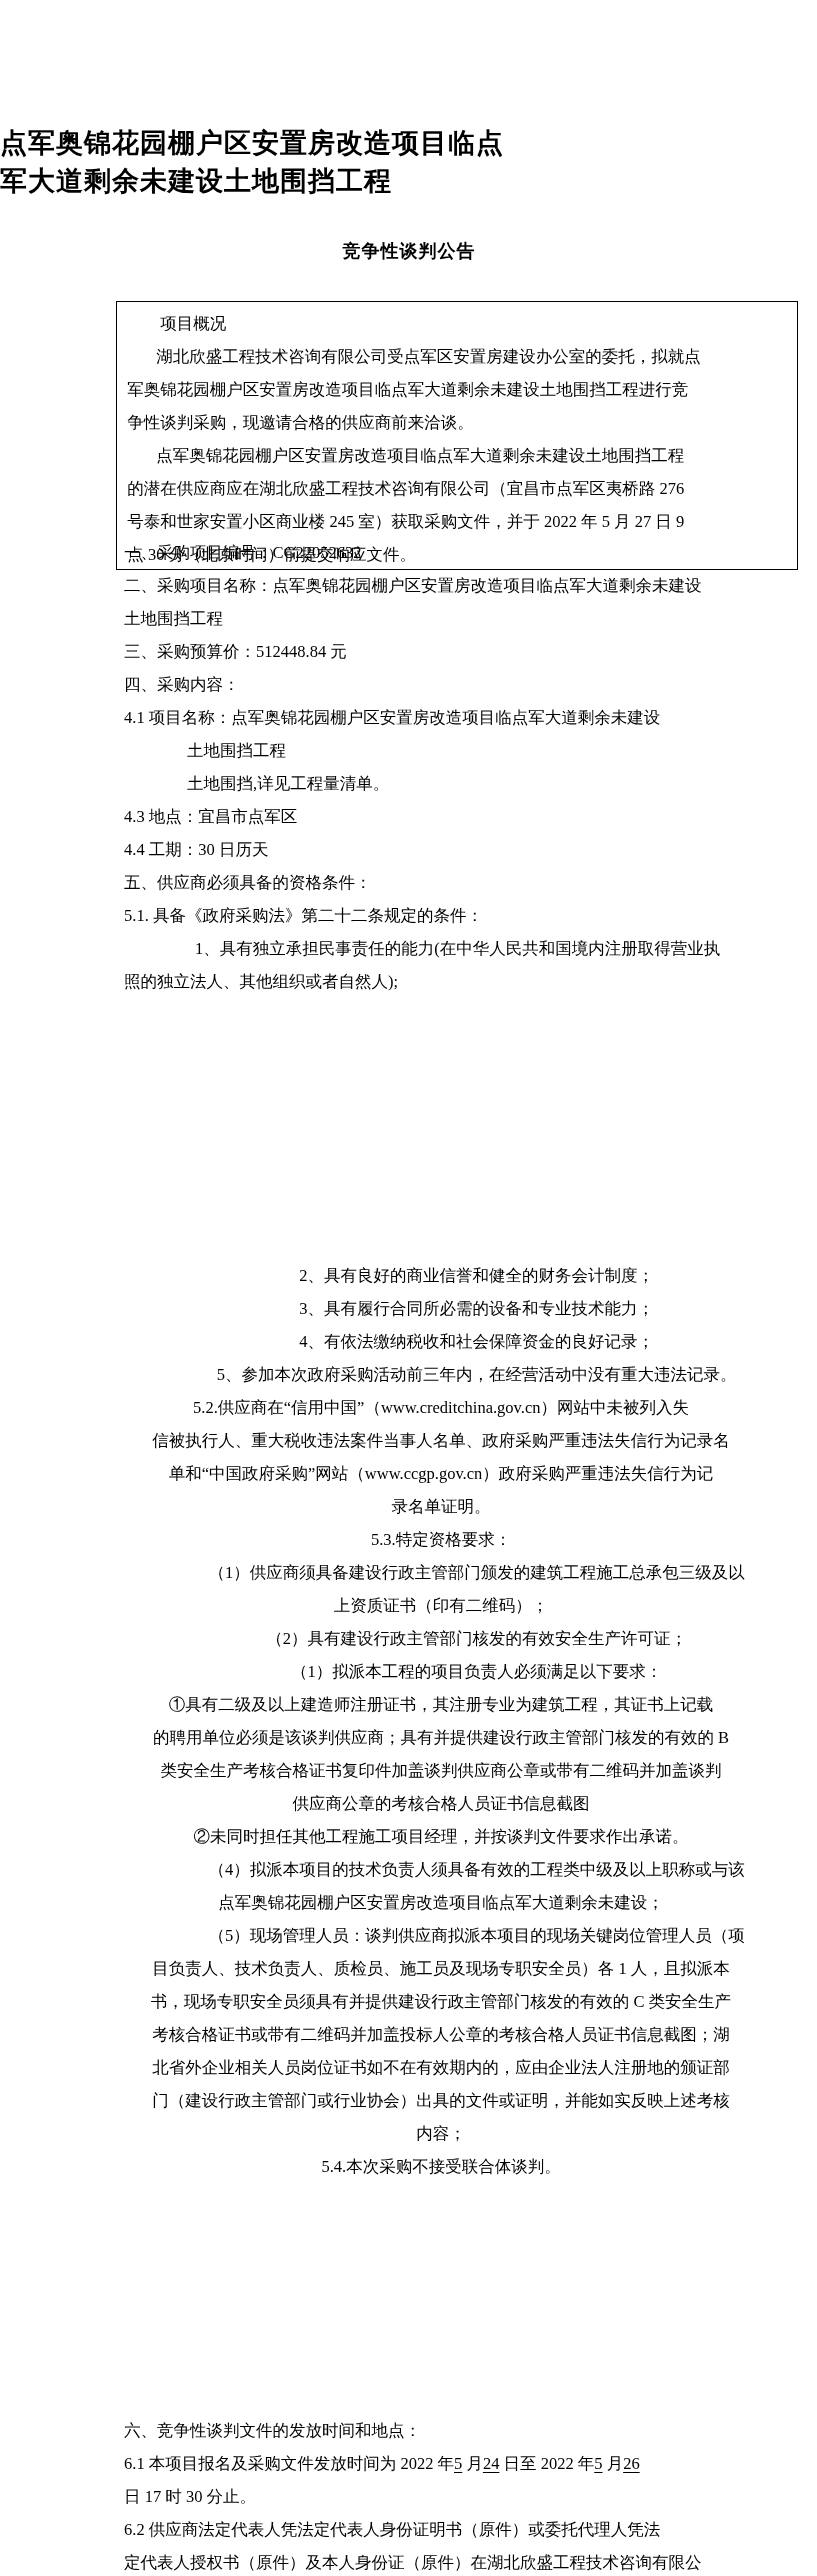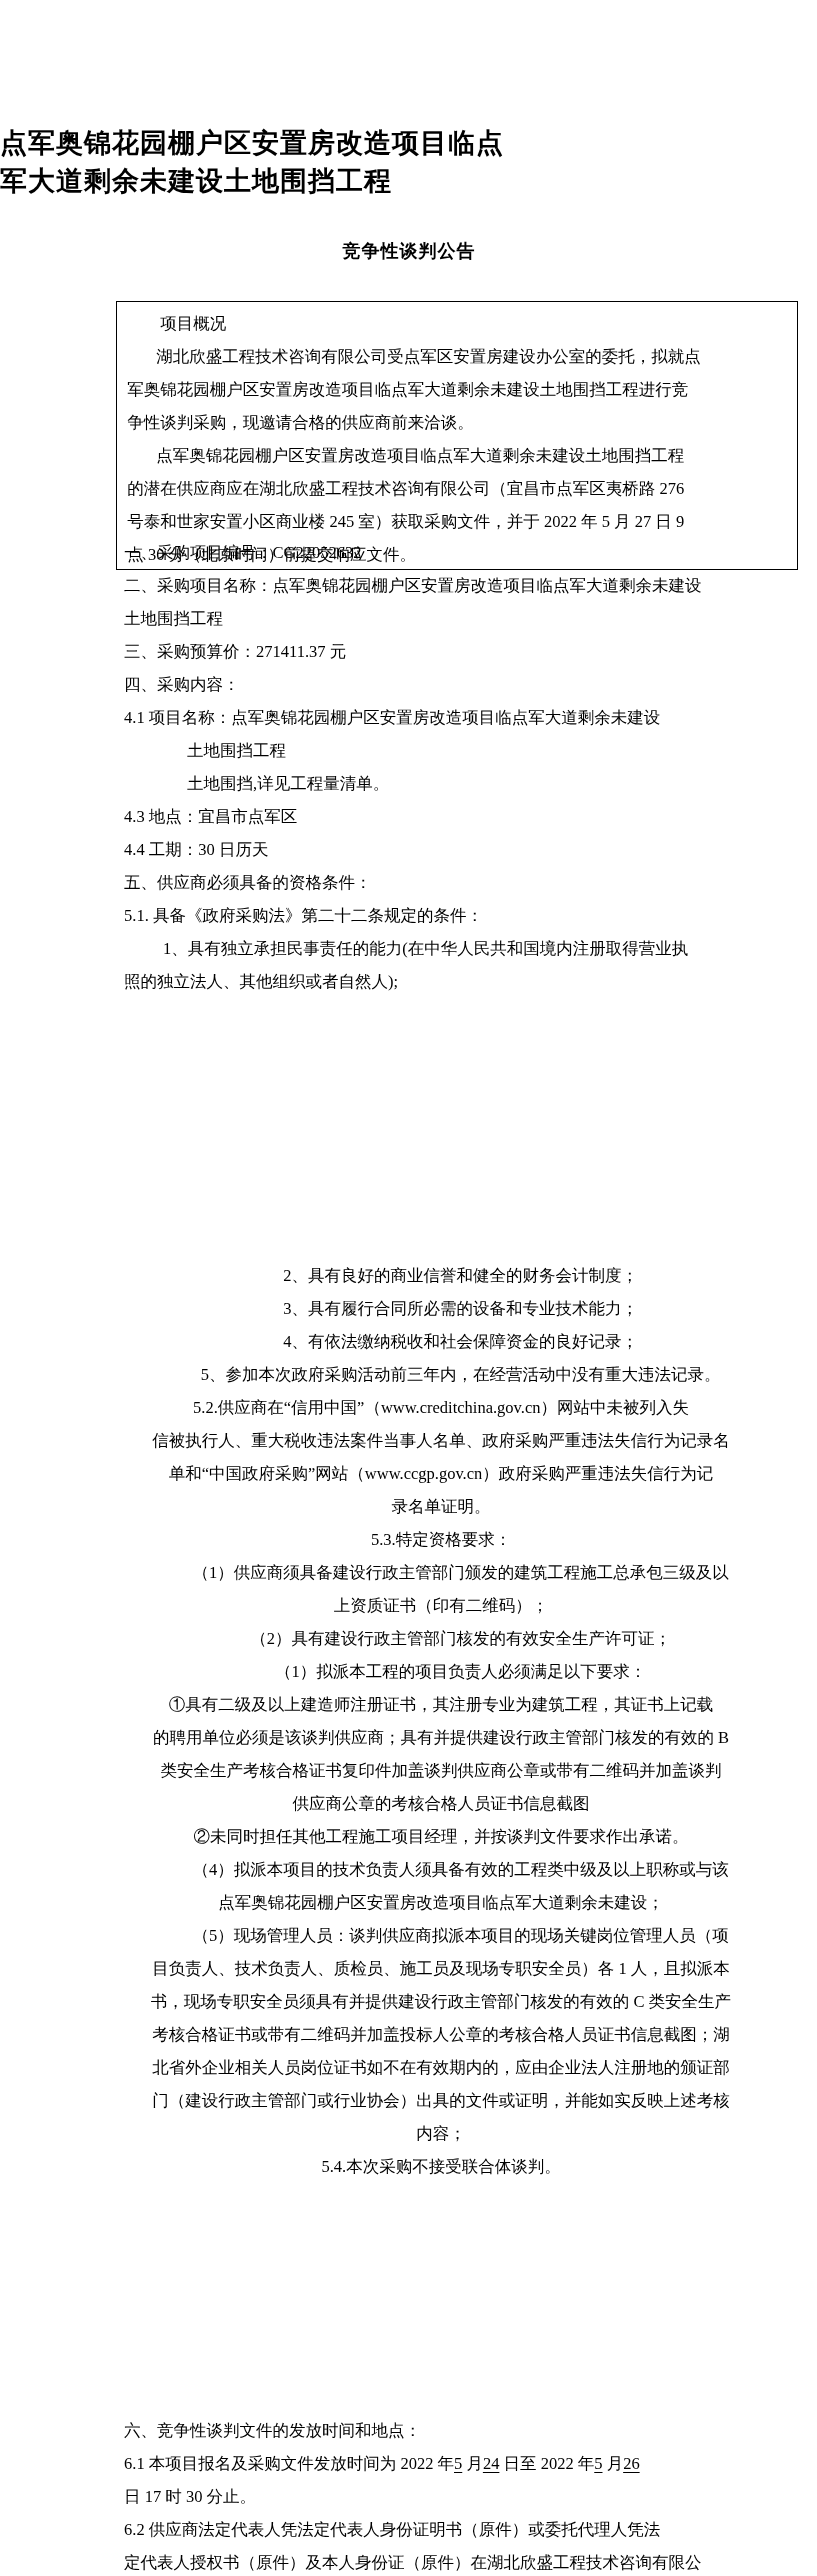--- a/index.html
+++ b/index.html
@@ -38,21 +38,21 @@
     margin-top:36px;
   }
   
   .line{
     height:33px;line-height:33px;
     font-size:16.5px;
     white-space:pre;
   }
   .ind0 {margin-left:0;}
   .ind1 {}
-  .ind1b{margin-left:39px;}
+  .ind1b{margin-left:71px;}
   .ind2 {margin-left:63px;}
   .indbl{margin-left:33px;}  
   .indbp{margin-left:29px;}  
   .indb0{margin-left:0;}     
   .u{
     text-decoration:underline;
     text-underline-offset:3.1px;
     text-decoration-thickness:1px;
   }
   #part1{position:absolute;left:124px;top:536px;width:618px;}
@@ -78,21 +78,21 @@
       <div class="line indb0"><span>的潜在供应商应在湖北欣盛工程技术咨询有限公司（宜昌市点军区夷桥路 276</span></div>
       <div class="line indb0"><span>号泰和世家安置小区商业楼 245 室）获取采购文件，并于 2022 年 5 月 27 日 9</span></div>
       <div class="line indb0"><span>点 30 分（北京时间）前提交响应文件。</span></div>
     </div>
 </div>
 
 <div id="part1">
     <div class="line ind0"><span>一、采购项目编号：CG22052632</span></div>
     <div class="line ind0"><span>二、采购项目名称：点军奥锦花园棚户区安置房改造项目临点军大道剩余未建设</span></div>
     <div class="line ind0"><span>土地围挡工程</span></div>
-    <div class="line ind0"><span>三、采购预算价：271411.37 元</span></div>
+    <div class="line ind0"><span>三、采购预算价：512448.84 元</span></div>
     <div class="line ind0"><span>四、采购内容：</span></div>
     <div class="line ind1"><span>4.1 项目名称：点军奥锦花园棚户区安置房改造项目临点军大道剩余未建设</span></div>
     <div class="line ind2"><span>土地围挡工程</span></div>
     <div class="line ind2"><span>土地围挡,详见工程量清单。</span></div>
     <div class="line ind1"><span>4.3 地点：宜昌市点军区</span></div>
     <div class="line ind1"><span>4.4 工期：30 日历天</span></div>
     <div class="line ind0"><span>五、供应商必须具备的资格条件：</span></div>
     <div class="line ind1"><span>5.1. 具备《政府采购法》第二十二条规定的条件：</span></div>
     <div class="line ind1b"><span>1、具有独立承担民事责任的能力(在中华人民共和国境内注册取得营业执</span></div>
     <div class="line ind0"><span>照的独立法人、其他组织或者自然人);</span></div>

